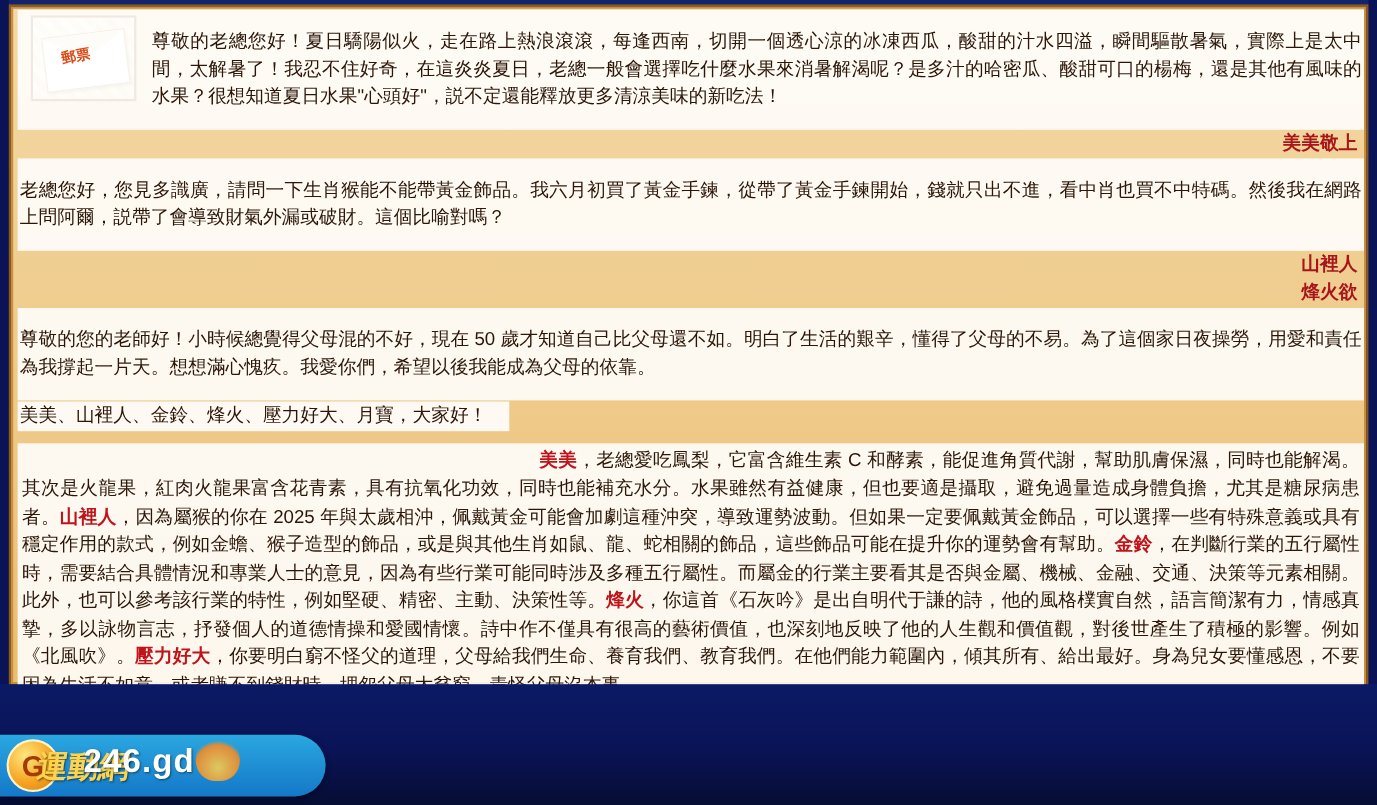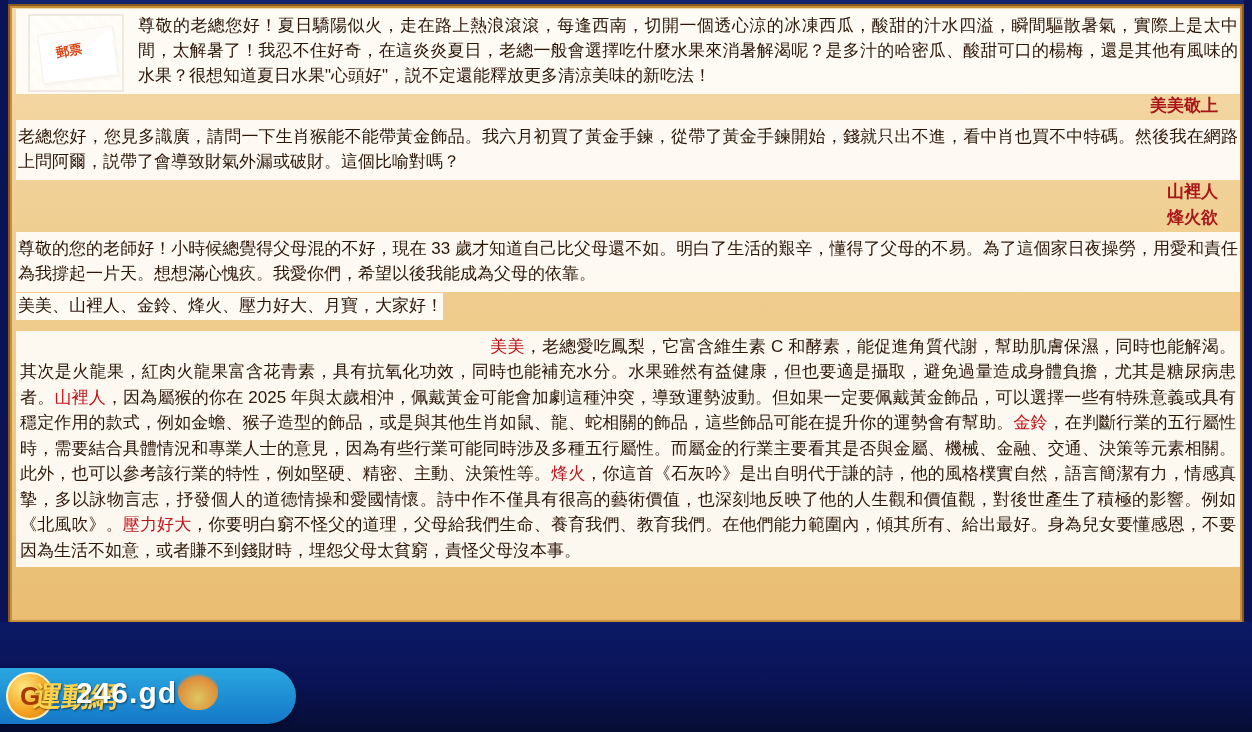--- a/index.html
+++ b/index.html
@@ -91,53 +91,53 @@
     position: relative;
     font-size: 17px;
     line-height: 1.47;
     color: #2c1608;
     text-align: justify;
     margin: 0 0 1px 0;
   }
   .letter .body {
     background: rgba(255,255,255,.88);
     display: block;
-    padding: 5px 2px;
+    padding: 17px 2px;
   }
   .letter.indented .body {
     padding-left: 122px;
   }
   .sig {
     display: block;
     text-align: right;
     color: #a8161a;
     font-weight: bold;
-    padding-right: 22px;
+    padding-right: 6px;
   }
   .greet .body {
     background: rgba(255,255,255,.9);
     display: inline-block;
-    padding: 1px 0 1px 2px;
+    padding: 1px 20px 1px 2px;
   }
   .divider {
     height: 6px;
   }
   .reply {
     position: relative;
     margin-top: 4px;
     font-size: 17px;
     line-height: 1.5;
     color: #2c1608;
     text-align: justify;
     background: rgba(255,255,255,.88);
     padding: 3px 4px 4px 4px;
   }
   .reply .name {
     color: #c0131a;
-    font-weight: normal;
+    font-weight: bold;
     margin-top: 45px;
   }
   .reply .lead {
     display: inline-block;
     padding-left: 470px;
   }
 
   
   .bottom {
     position: absolute;
@@ -249,21 +249,21 @@
       </div>
 
       <div class="letter">
       </div>
 
       <div class="letter">
         <span class="sig">烽火欲</span>
       </div>
 
       <div class="letter">
-        <span class="body">尊敬的您的老師好！小時候總覺得父母混的不好，現在 33 歲才知道自己比父母還不如。明白了生活的艱辛，懂得了父母的不易。為了這個家日夜操勞，用愛和責任為我撐起一片天。想想滿心愧疚。我愛你們，希望以後我能成為父母的依靠。</span>
+        <span class="body">尊敬的您的老師好！小時候總覺得父母混的不好，現在 50 歲才知道自己比父母還不如。明白了生活的艱辛，懂得了父母的不易。為了這個家日夜操勞，用愛和責任為我撐起一片天。想想滿心愧疚。我愛你們，希望以後我能成為父母的依靠。</span>
       </div>
 
 
       <div class="letter greet">
         <span class="body">美美、山裡人、金鈴、烽火、壓力好大、月寶，大家好！</span>
       </div>
 
       <div class="divider"></div>
 
       <div class="reply">

